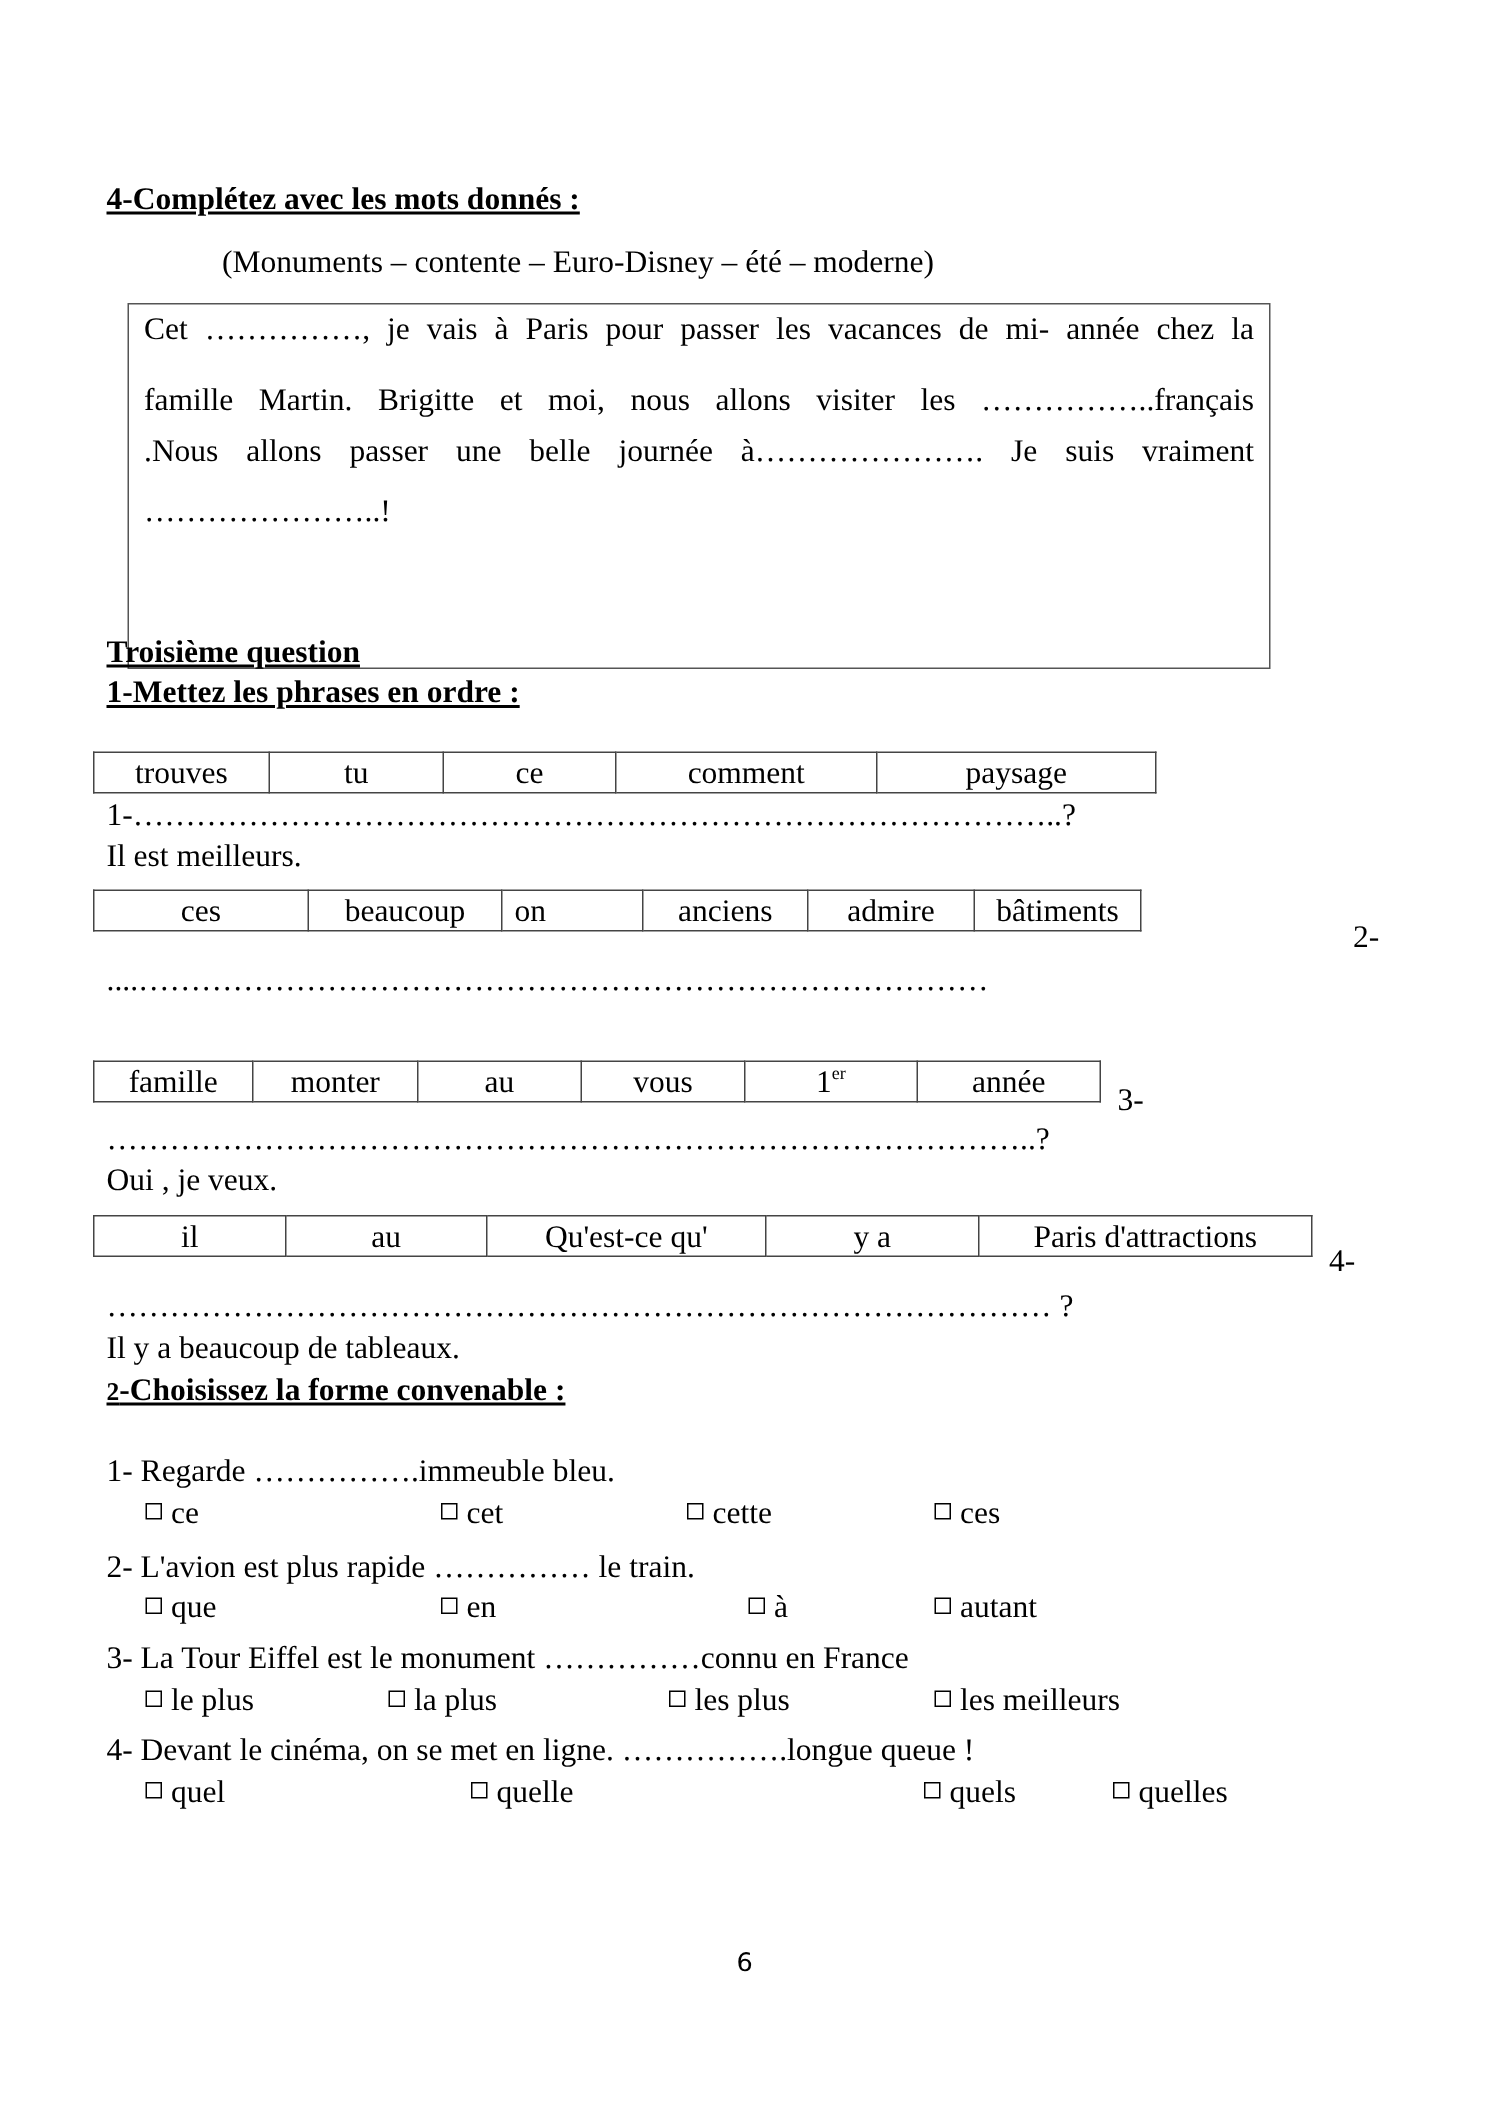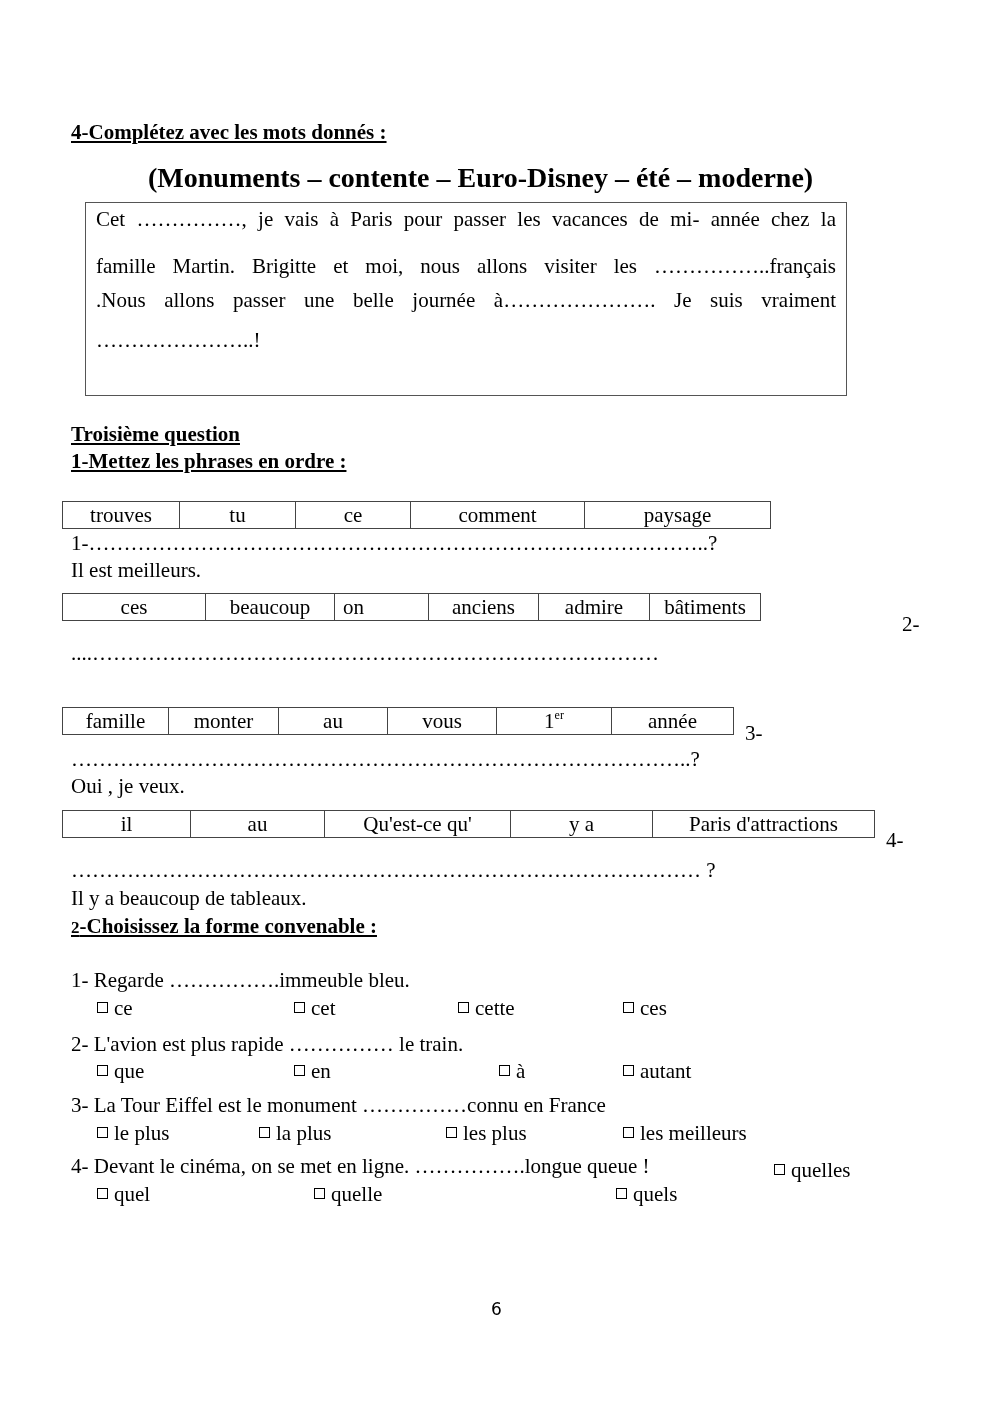--- a/index.html
+++ b/index.html
@@ -3,24 +3,24 @@
   <meta charset="utf-8">
   <style>
     html, body { margin: 0; padding: 0; background: #ffffff; }
     body {
       width: 992px; height: 1402px; position: relative; overflow: hidden;
       font-family: "Liberation Serif", "DejaVu Serif", serif;
       color: #000;
     }
     .abs { position: absolute; white-space: nowrap; }
     .h-bold { font-weight: bold; text-decoration: underline; font-size: 21px; }
-    .word-list { font-weight: bold; font-size: 28px; }
+    .word-list { font-weight: normal; font-size: 21px; }
     .txt { font-size: 21px; }
     .fill-box {
-      position: absolute; left: 85px; top: 202px; width: 762px; height: 194px;
+      position: absolute; left: 85px; top: 202px; width: 762px; height: 244px;
       border: 1.5px solid #555; box-sizing: border-box;
     }
     .fill-box p {
       margin: 0; position: absolute; left: 10px; right: 10px;
       font-size: 21px; text-align: justify; text-align-last: justify;
     }
     .fill-box p.last { text-align-last: left; }
     table.words {
       position: absolute; border-collapse: collapse; table-layout: fixed;
       font-size: 21px;
@@ -161,15 +161,15 @@
 <div class="abs txt" style="left:71px; top:1093px;">3- La Tour Eiffel est le monument ……………connu en France</div>
 <div class="opt" style="left:97px; top:1121px;"><span class="box"></span><span>le plus</span></div>
 <div class="opt" style="left:259px; top:1121px;"><span class="box"></span><span>la plus</span></div>
 <div class="opt" style="left:446px; top:1121px;"><span class="box"></span><span>les plus</span></div>
 <div class="opt" style="left:623px; top:1121px;"><span class="box"></span><span>les meilleurs</span></div>
 
 <div class="abs txt" style="left:71px; top:1154px;">4- Devant le cinéma, on se met en ligne.    …………….longue queue !</div>
 <div class="opt" style="left:97px; top:1182px;text-align:right;"><span class="box"></span><span>quel</span></div>
 <div class="opt" style="left:314px; top:1182px;"><span class="box"></span><span>quelle</span></div>
 <div class="opt" style="left:572px; top:1182px;padding-left:44px;"><span class="box"></span><span>quels</span></div>
-<div class="opt" style="left:742px; top:1158px;margin-left:32px;"><span class="box"></span><span>quelles</span></div>
+<div class="opt" style="left:742px; top:1182px;"><span class="box"></span><span>quelles</span></div>
 
 <div class="abs page-num" style="left:491px; top:1299px;">6</div>
 
 </body></html>

